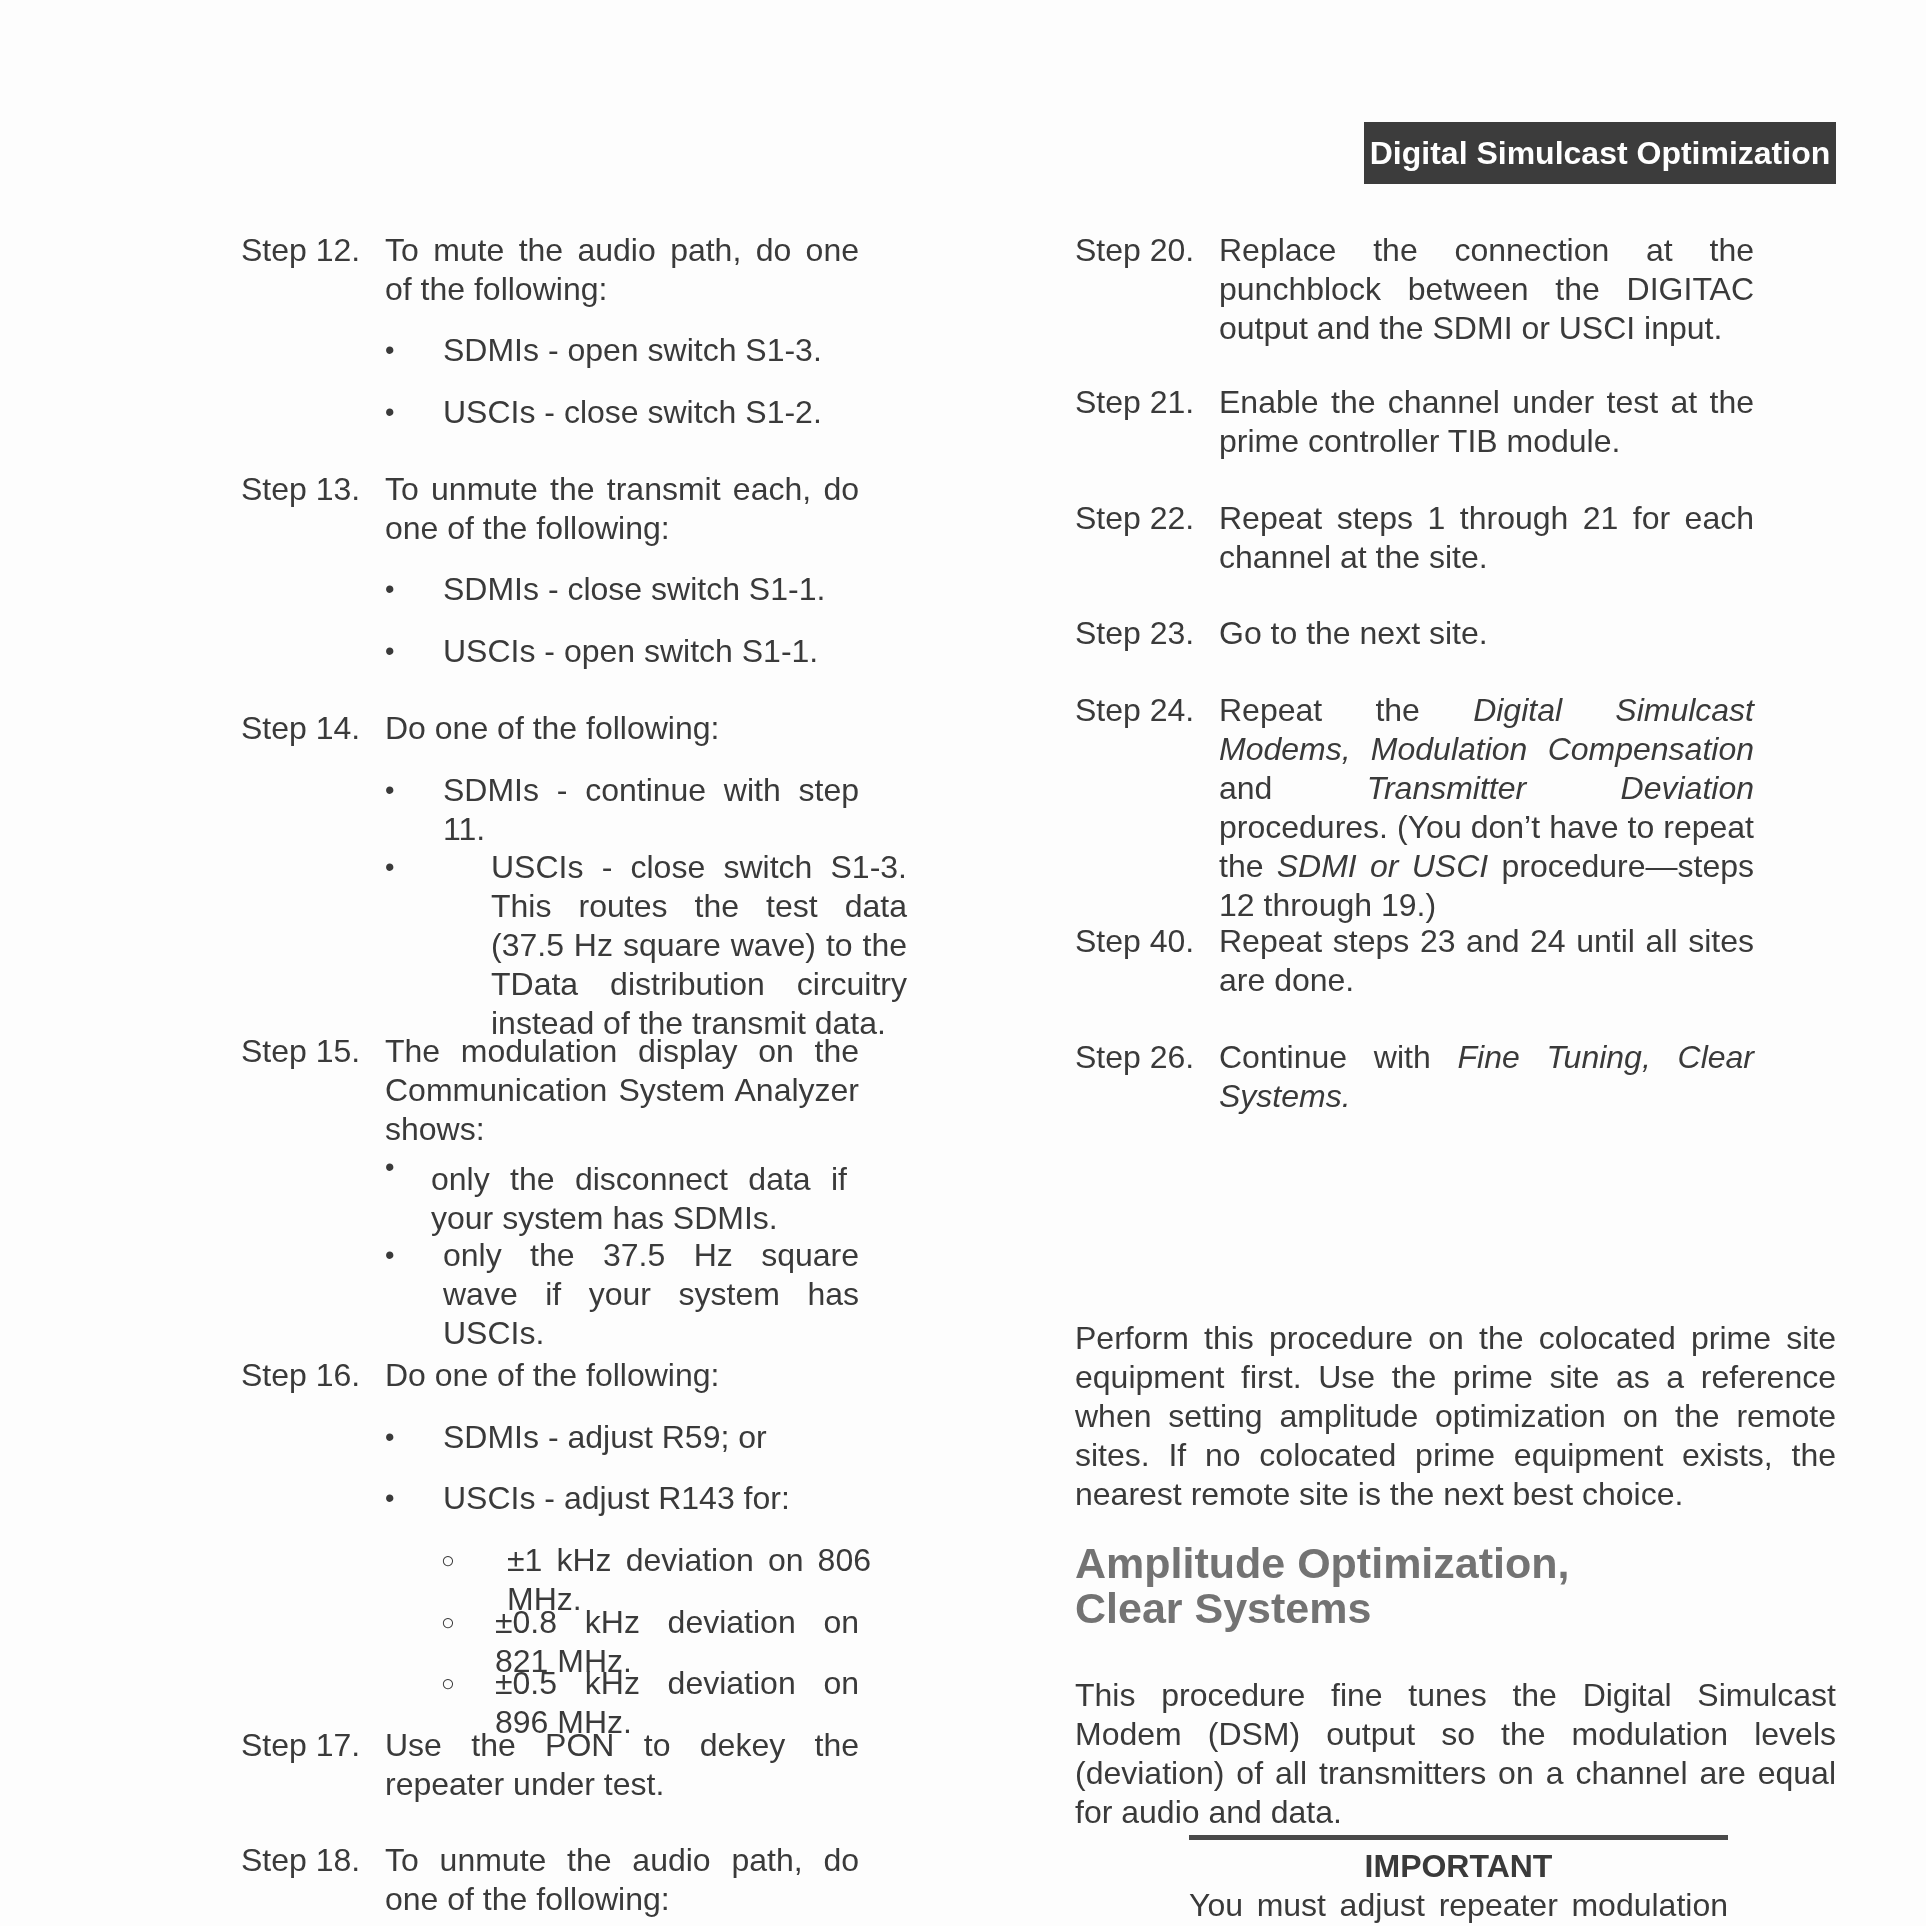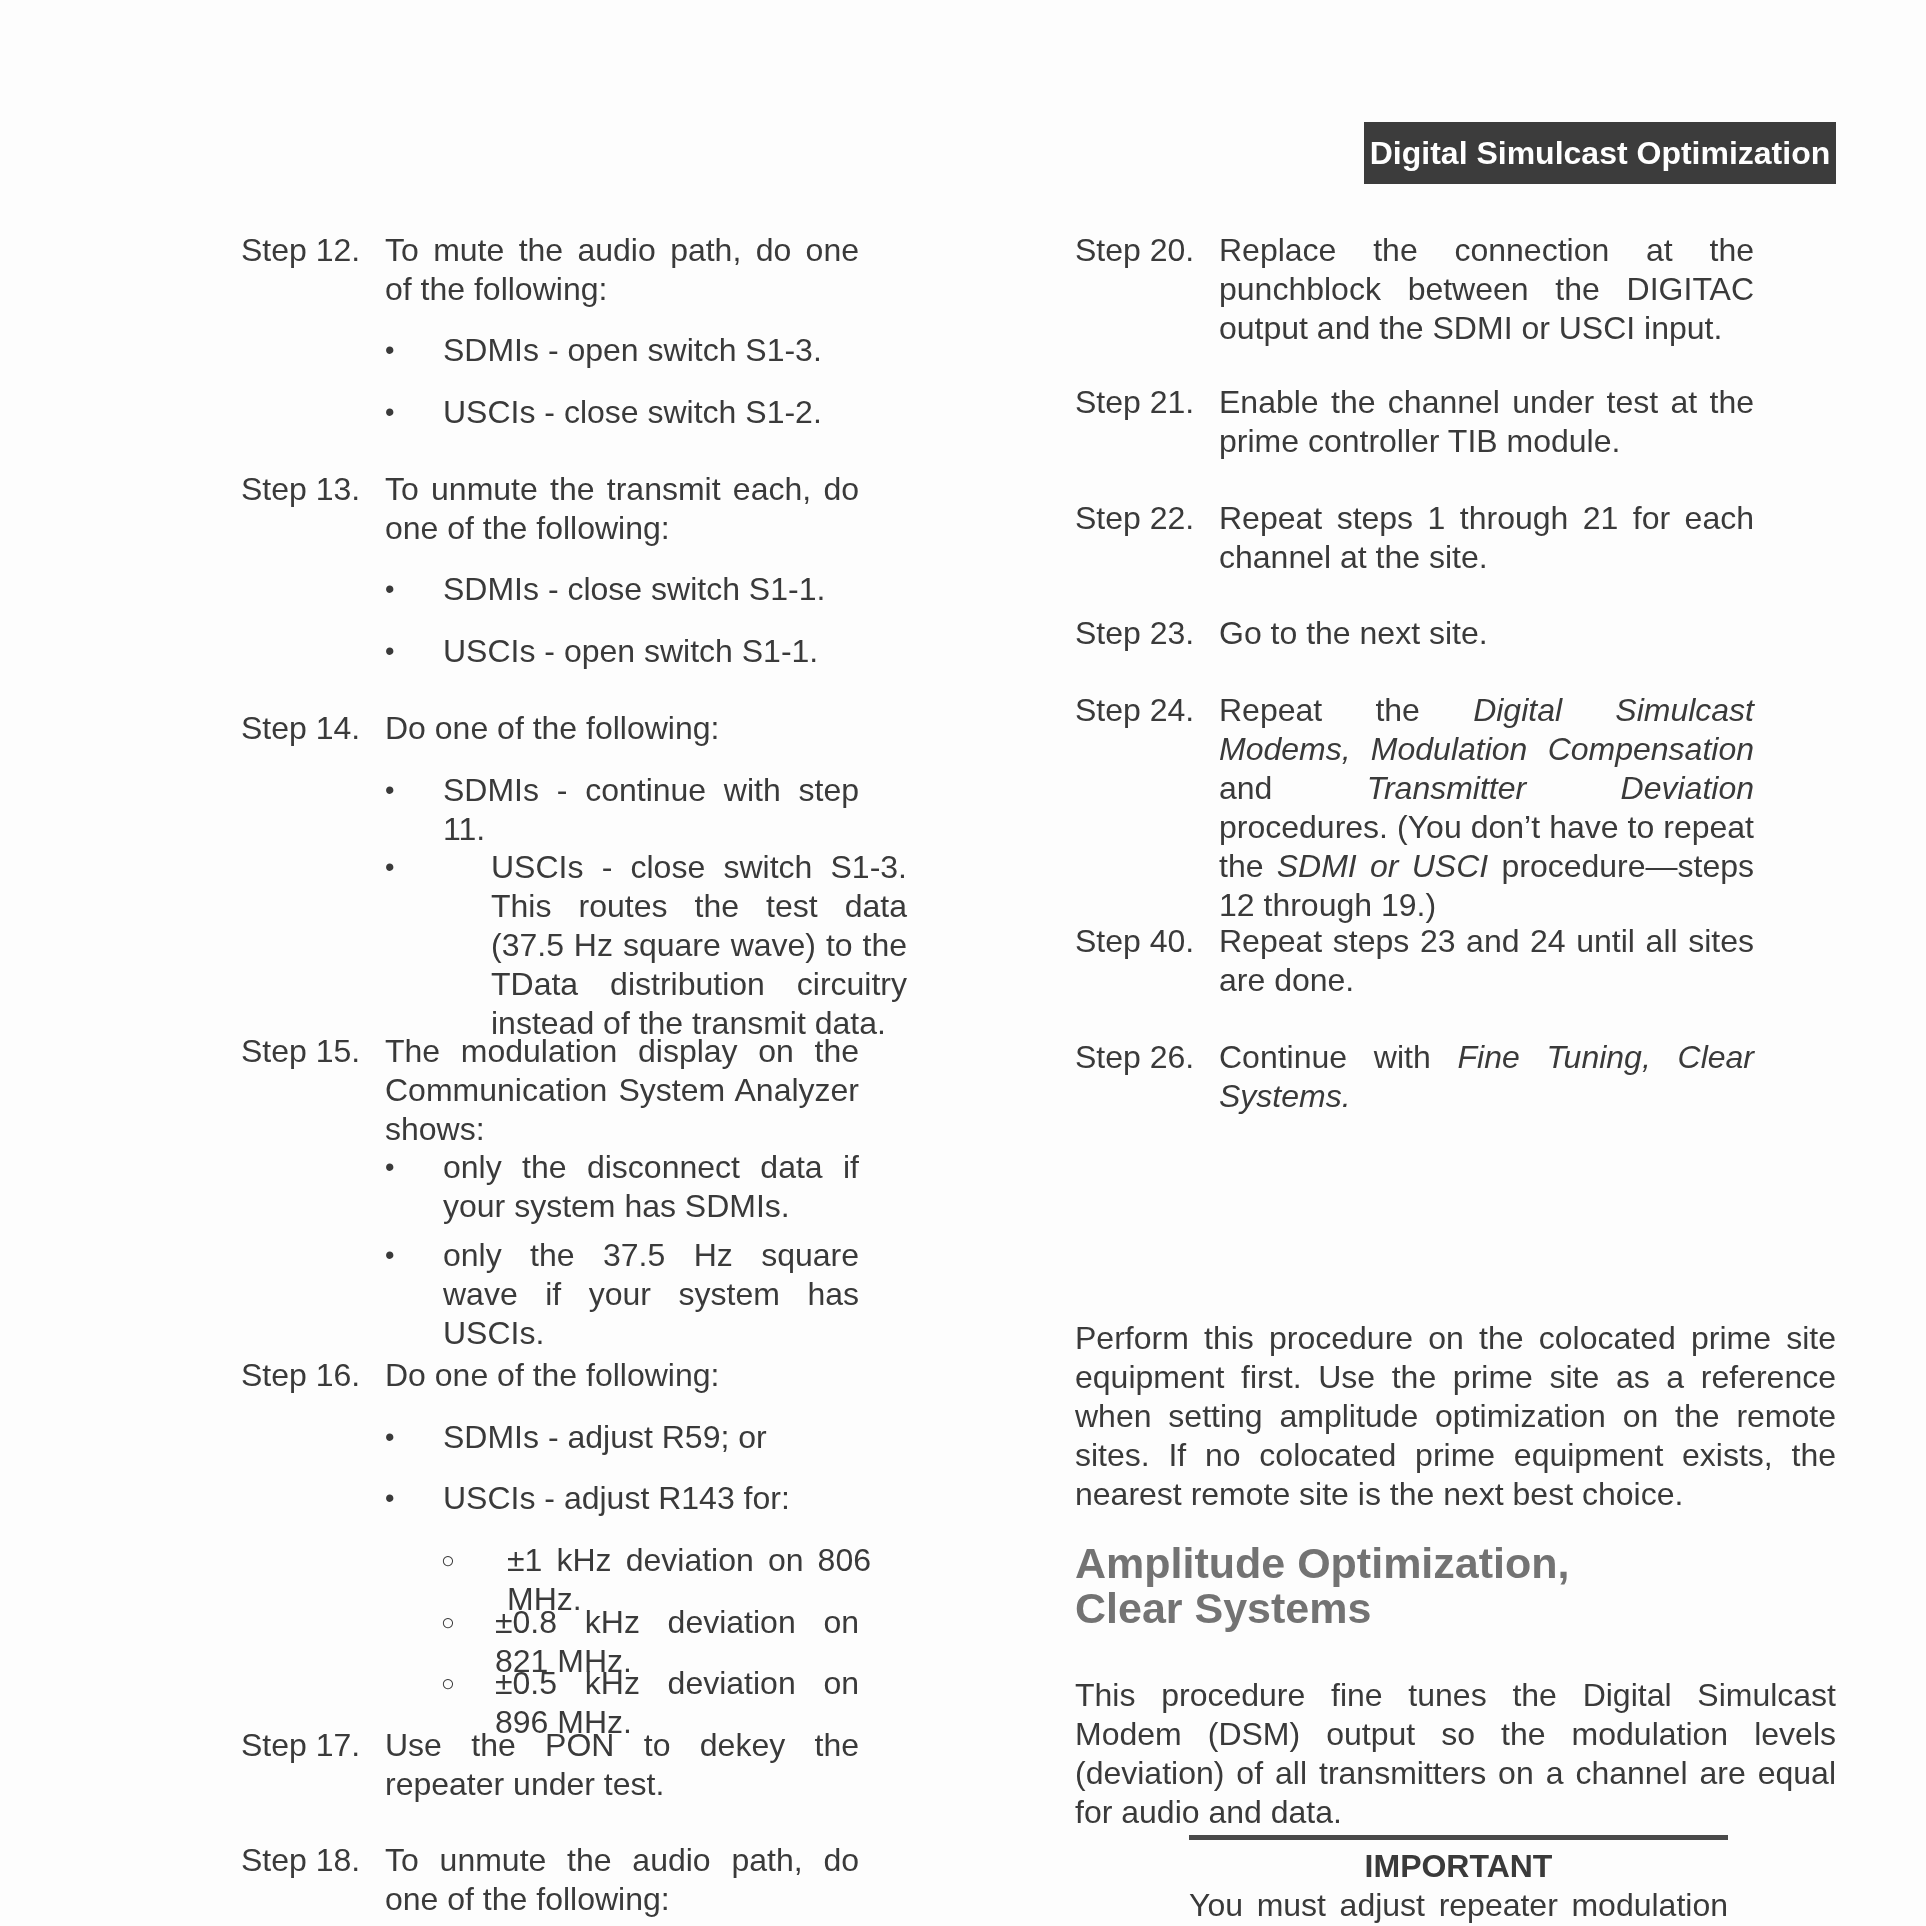--- a/index.html
+++ b/index.html
@@ -69,21 +69,21 @@
       <span class="bullet-dot">•</span>
       <span class="bullet-text" style="left:58px; width:416px;margin-left:48px;">USCIs - close switch S1-3. This routes the test data (37.5 Hz square wave) to the TData distribution circuitry instead of the transmit data.</span>
     </div>
   </div>
 
   <div class="step" style="top:801px;">
     <span class="step-num">Step 15.</span>
     <div class="step-body" style="left:144px; width:474px;">The modulation display on the Communication System Analyzer shows:</div>
     <div class="bullet-row" style="left:144px; top:116px; width:474px;">
       <span class="bullet-dot">•</span>
-      <span class="bullet-text" style="left:58px; width:416px;">only the disconnect data if your system has SDMIs.</span>
+      <span class="bullet-text" style="left:46px; width:416px;margin-top:12px;">only the disconnect data if your system has SDMIs.</span>
     </div>
     <div class="bullet-row" style="left:144px; top:204px; width:474px;">
       <span class="bullet-dot">•</span>
       <span class="bullet-text" style="left:58px; width:416px;">only the 37.5 Hz square wave if your system has USCIs.</span>
     </div>
   </div>
 
   <div class="step" style="top:1125px;">
     <span class="step-num">Step 16.</span>
     <div class="step-body" style="left:144px; width:474px;">Do one of the following:</div>

